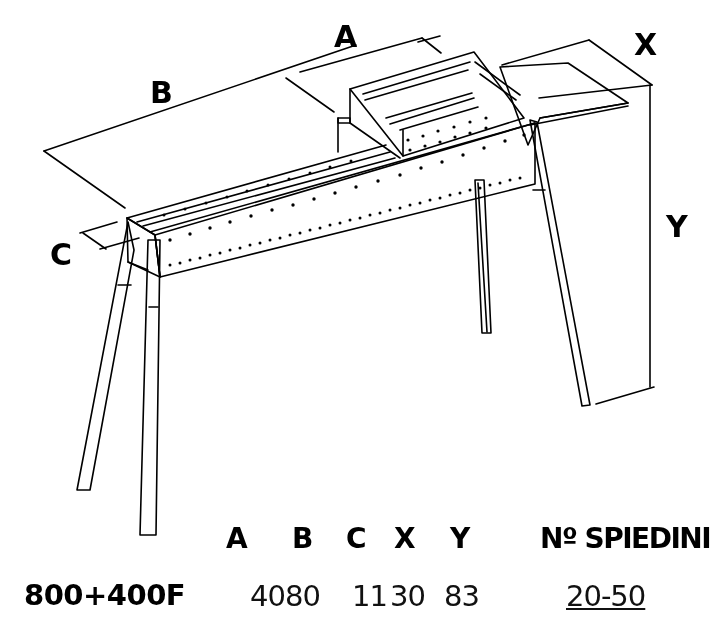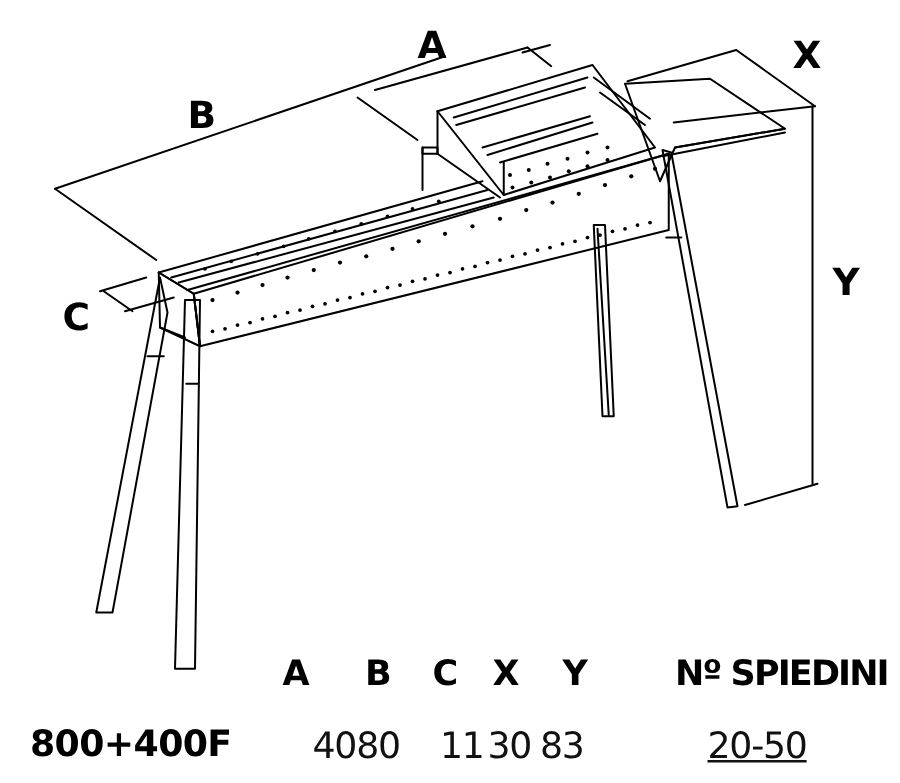--- a/index.html
+++ b/index.html
@@ -192,15 +192,15 @@
   <div class="spec-header" style="left:346px;">C</div>
   <div class="spec-header" style="left:394px;">X</div>
   <div class="spec-header" style="left:450px;">Y</div>
   <div class="spec-header" style="left:540px;letter-spacing:-1.5px;text-align:right;">Nº SPIEDINI</div>
 
   <div class="model">800+400F</div>
   <div class="spec-value" style="left:218px;margin-left:32px;">40</div>
   <div class="spec-value" style="left:285px;text-align:center;">80</div>
   <div class="spec-value" style="left:352px;">11</div>
   <div class="spec-value" style="left:390px;">30</div>
-  <div class="spec-value" style="left:432px;">83</div>
+  <div class="spec-value" style="left:444px;">83</div>
   <div class="spec-value" style="left:566px;text-decoration:underline;">20-50</div>
 </div>
 
 </body></html>

